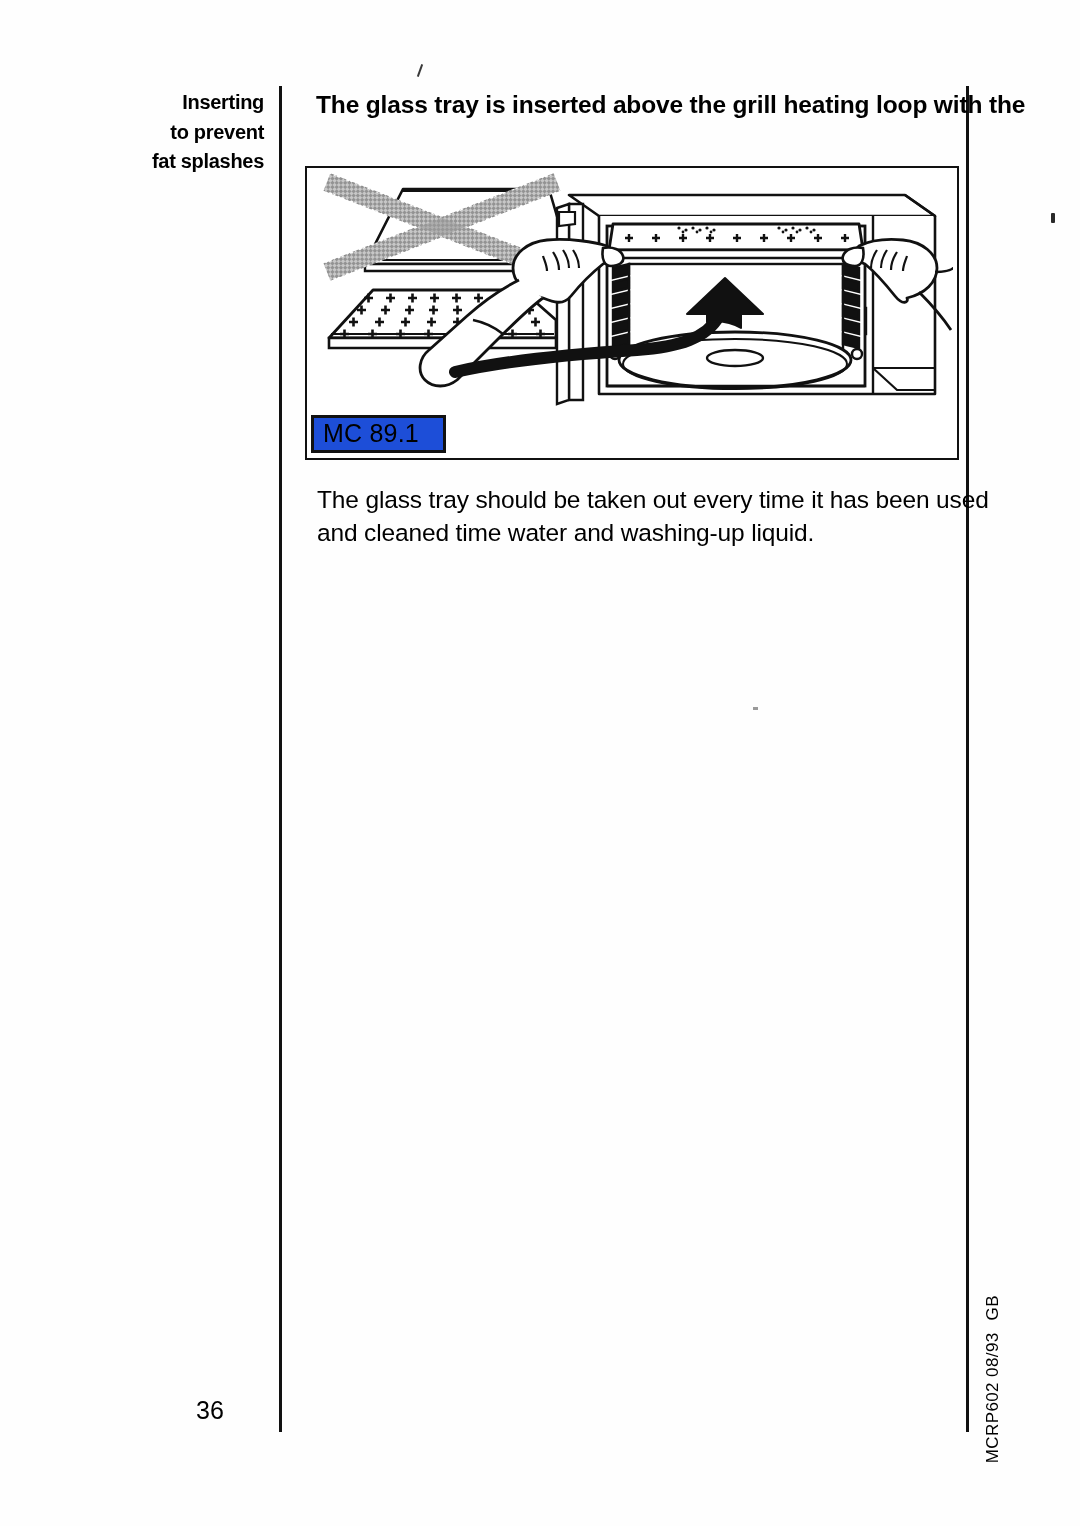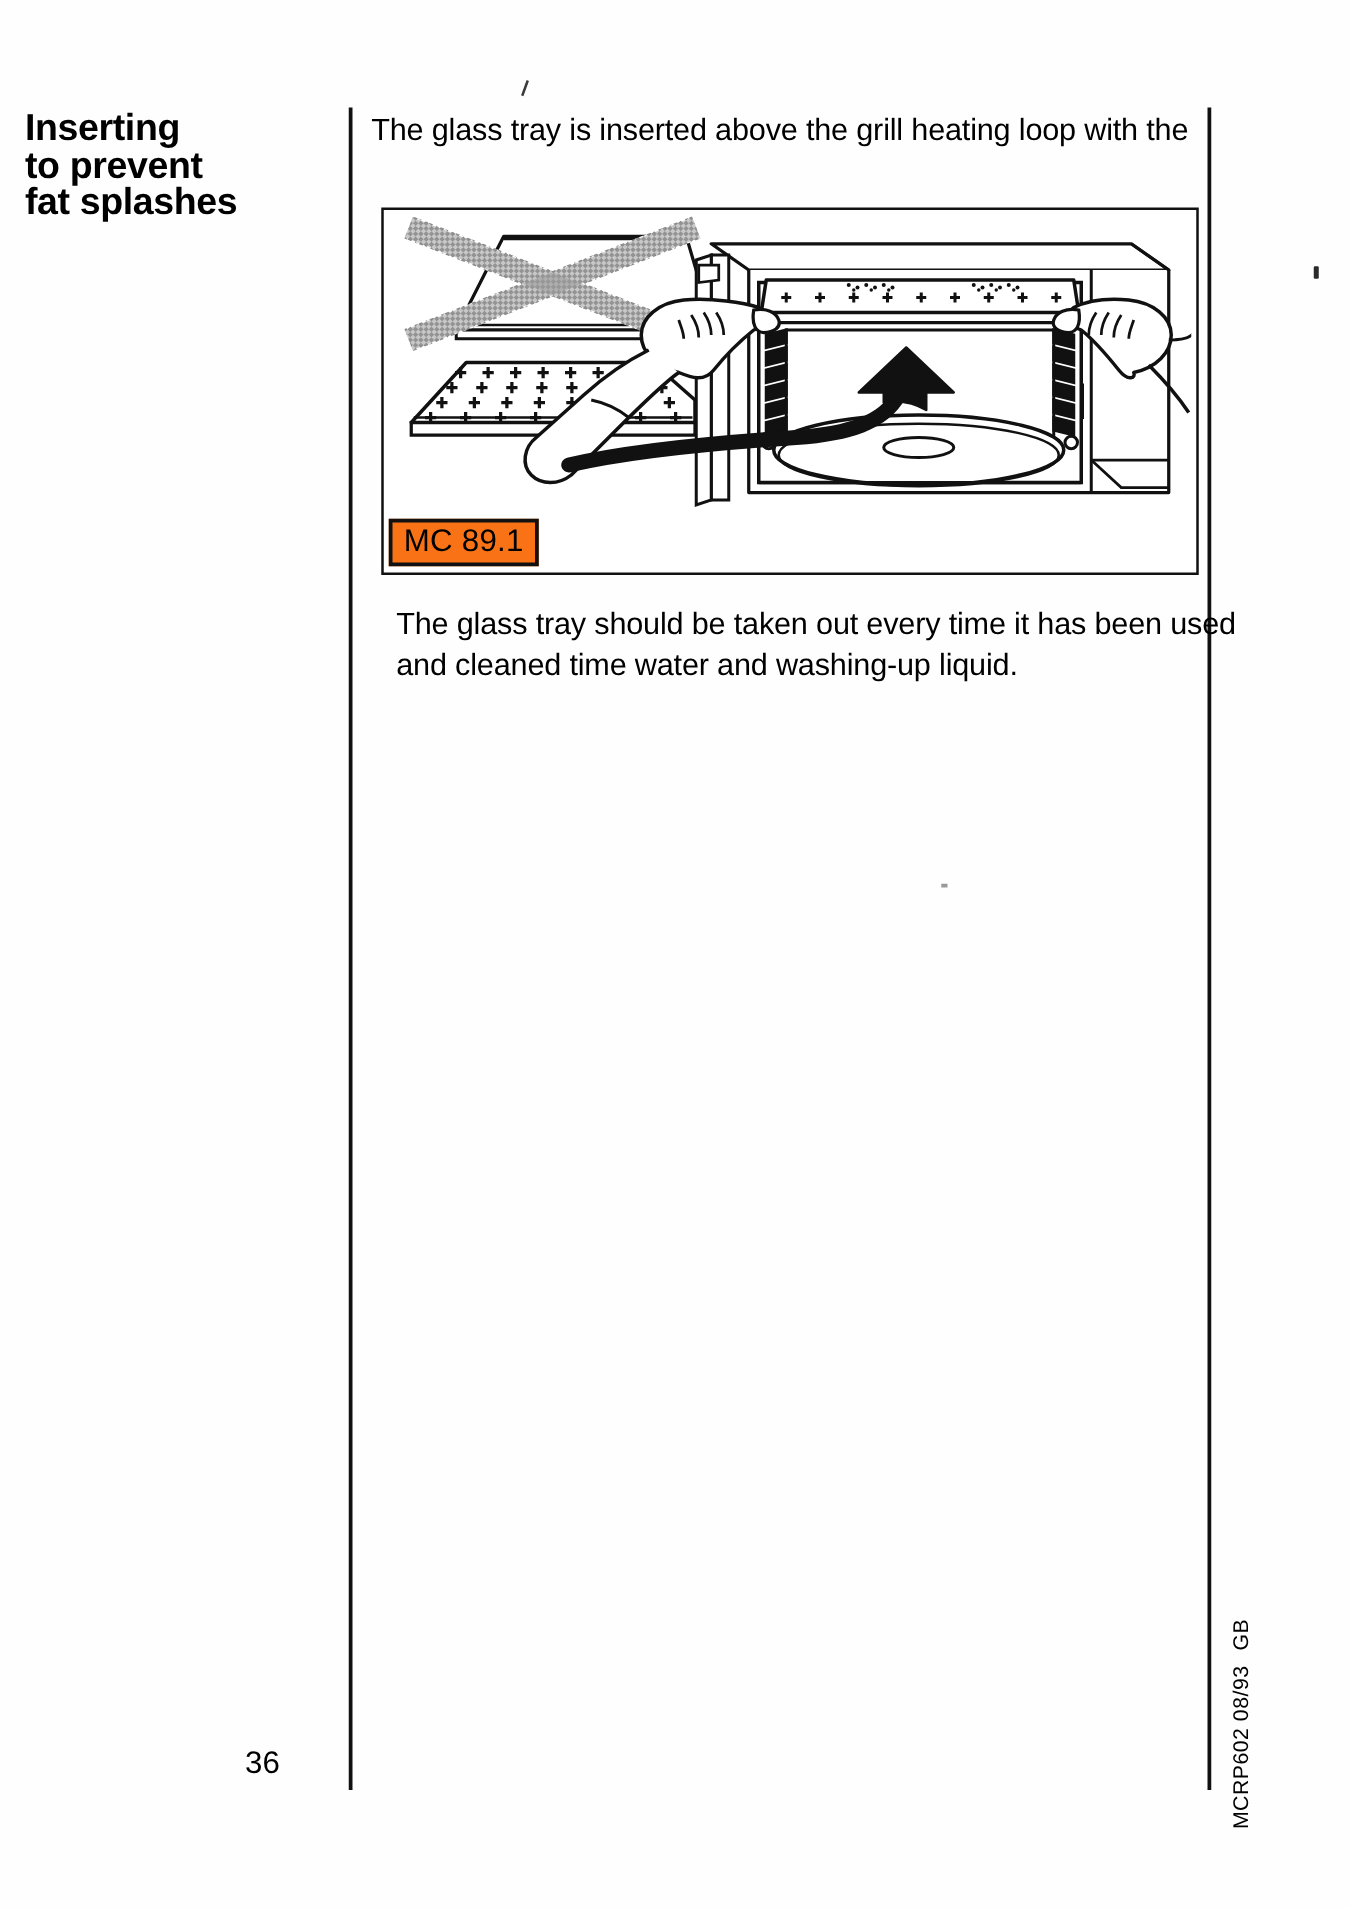--- a/index.html
+++ b/index.html
@@ -39,41 +39,42 @@
     height: 1346px;
     background: #111111;
   }
 
   
   .side-heading {
     position: absolute;
     left: 20px;
     top: 88px;
     width: 244px;
-    text-align: left;
+    text-align: right;
     font-weight: bold;
-    font-size: 30px;
+    font-size: 20px;
     line-height: 29.5px;
     letter-spacing: -0.3px;
     font-family: "Liberation Sans", sans-serif;
   }
   .side-heading div { white-space: nowrap; }
 
   
   .para {
     position: absolute;
     font-size: 24.5px;
     line-height: 33px;
     letter-spacing: -0.15px;
     font-family: "Liberation Sans", sans-serif;
   }
   .para-1 {
-    left: 297px;
+    left: 316px;
     top: 88px;
     width: 660px;
+    font-weight: bold;
   }
   .para-2 {
     left: 317px;
     top: 483px;
     width: 668px;
   }
   .para span { display: block; white-space: nowrap; }
 
   
   .page-number {
@@ -111,22 +112,22 @@
     overflow: hidden;
   }
   .illustration svg { display: block; }
 
   
   .fig-label {
     position: absolute;
     left: 311px;
     top: 415px;
     border: 3px solid #111111;
-    padding: 1px 9px 3px 9px;
-    background: #f97316;
+    padding: 1px 24px 3px 9px;
+    background: #1d4ed8;
     font-size: 25px;
     line-height: 28px;
     letter-spacing: 0.2px;
     font-family: "Liberation Sans", sans-serif;
   }
 
   
   .speck-a {
     position: absolute;
     left: 419px;

